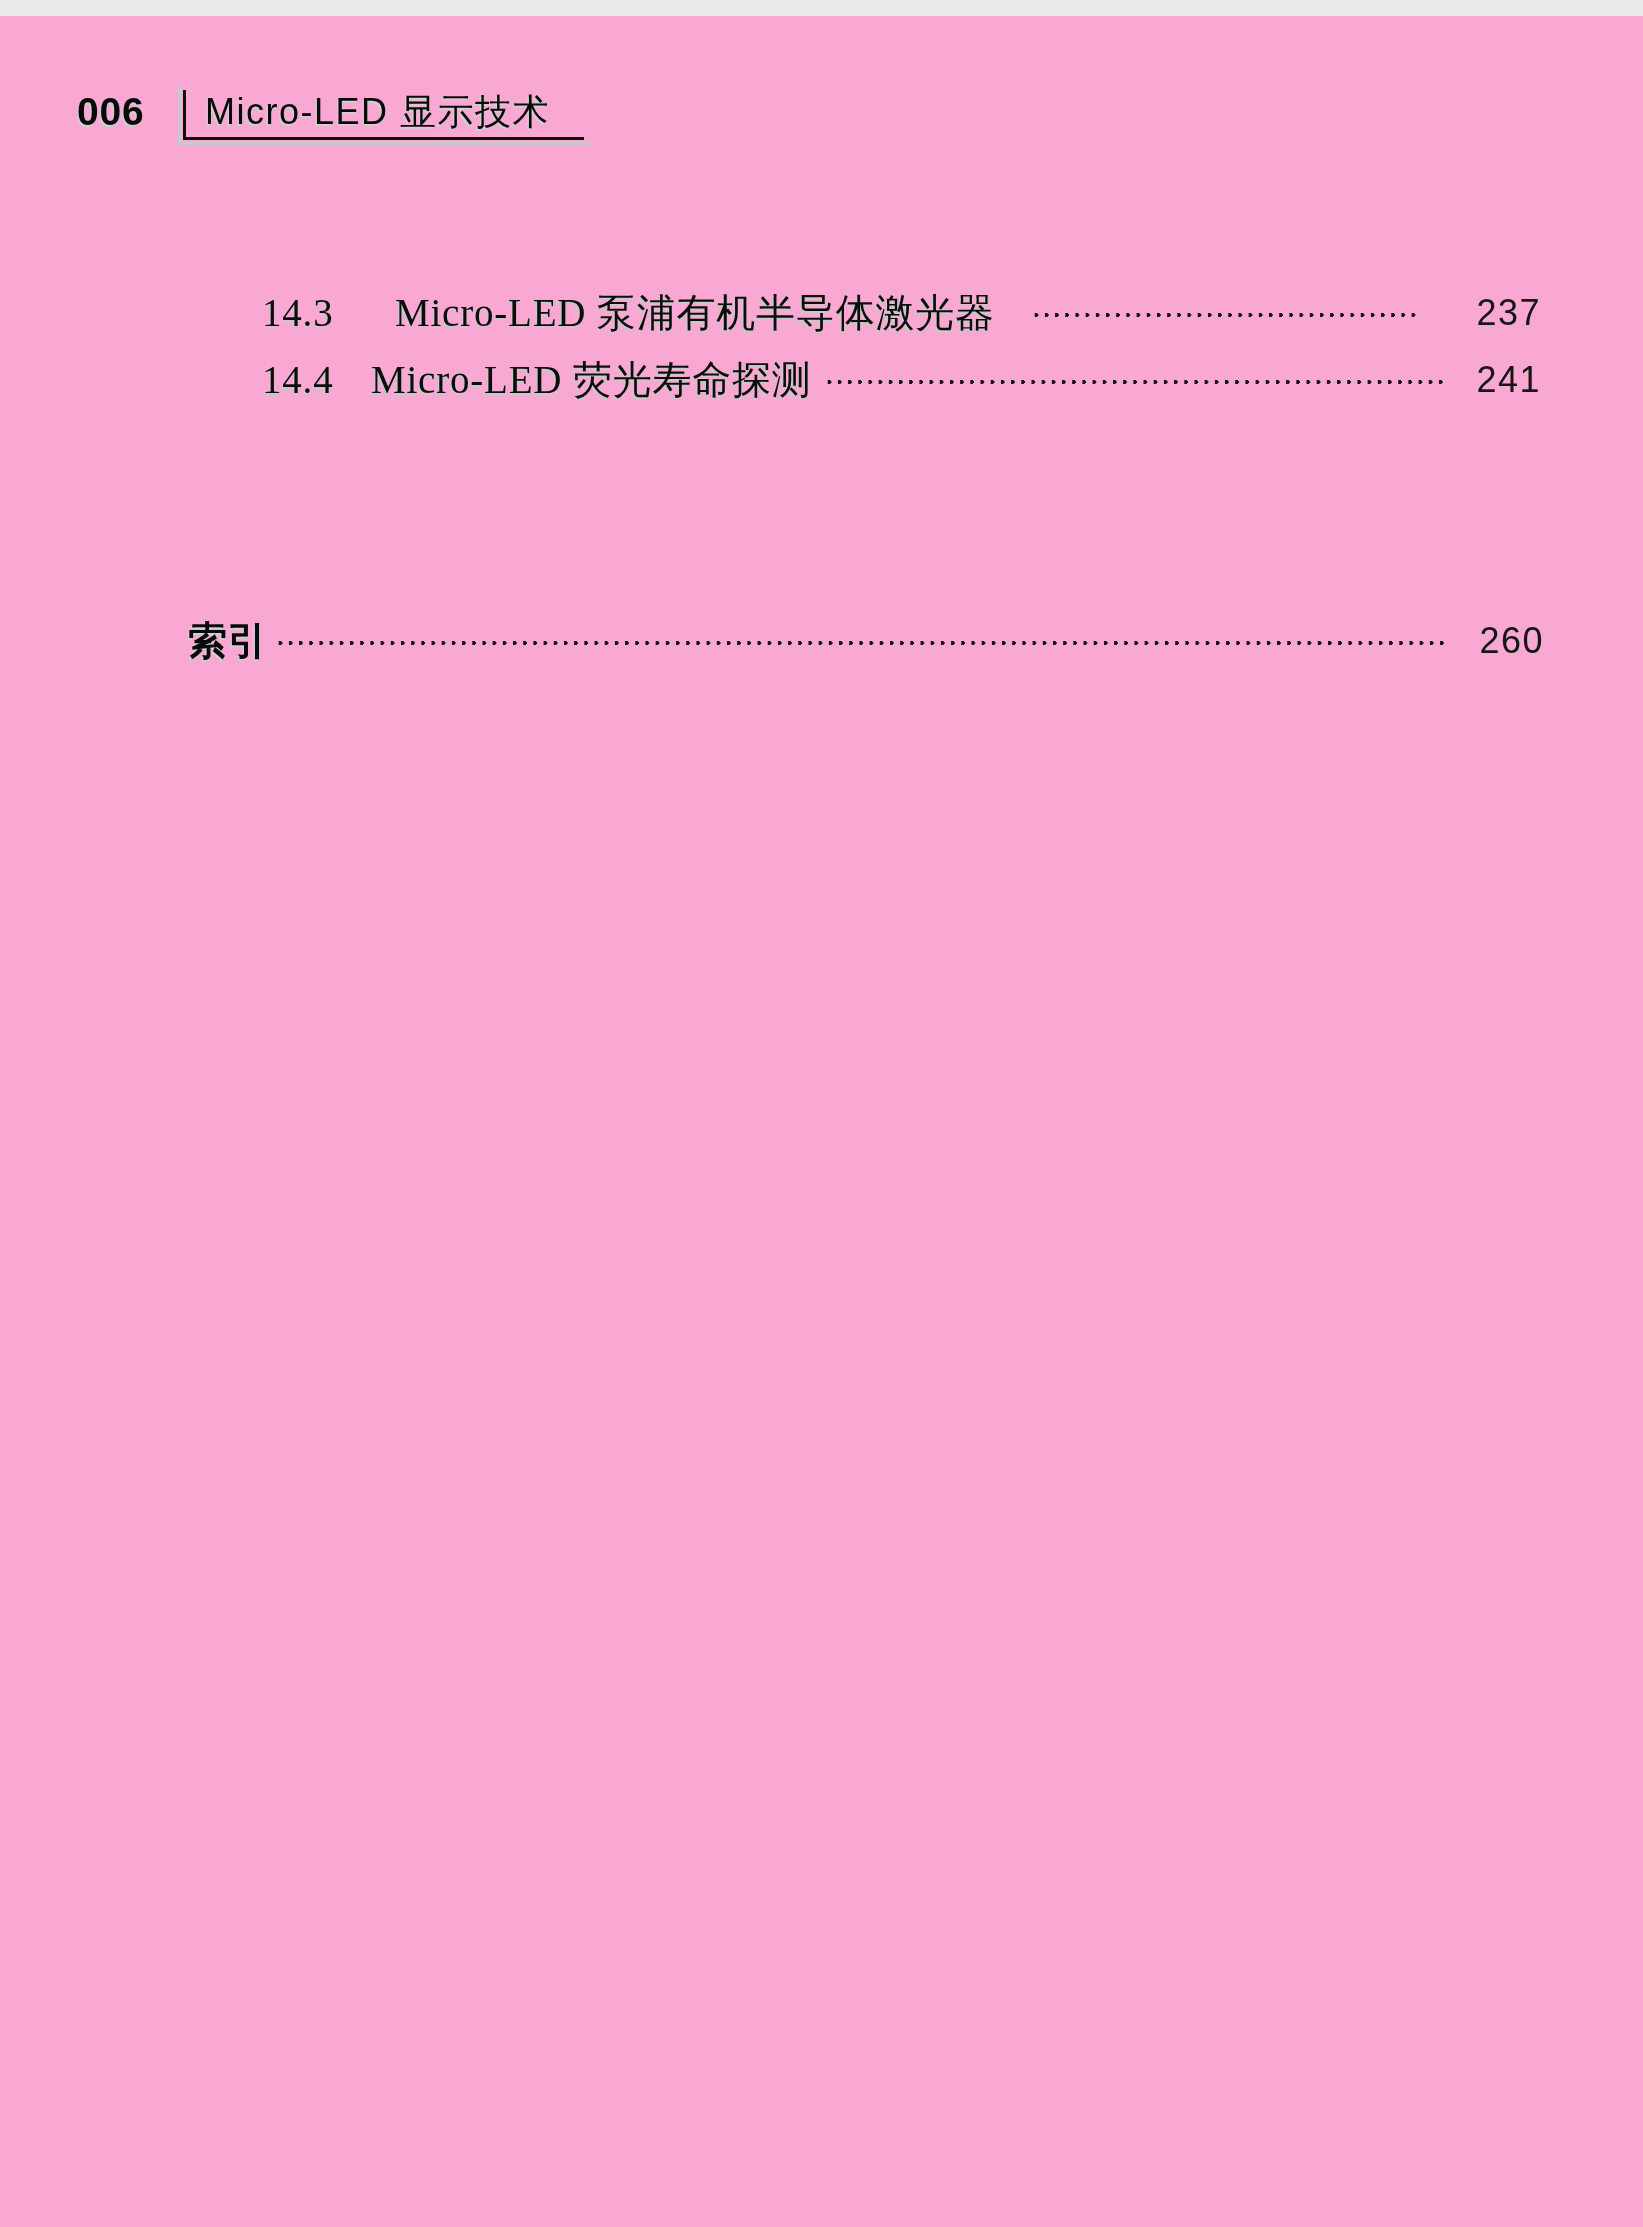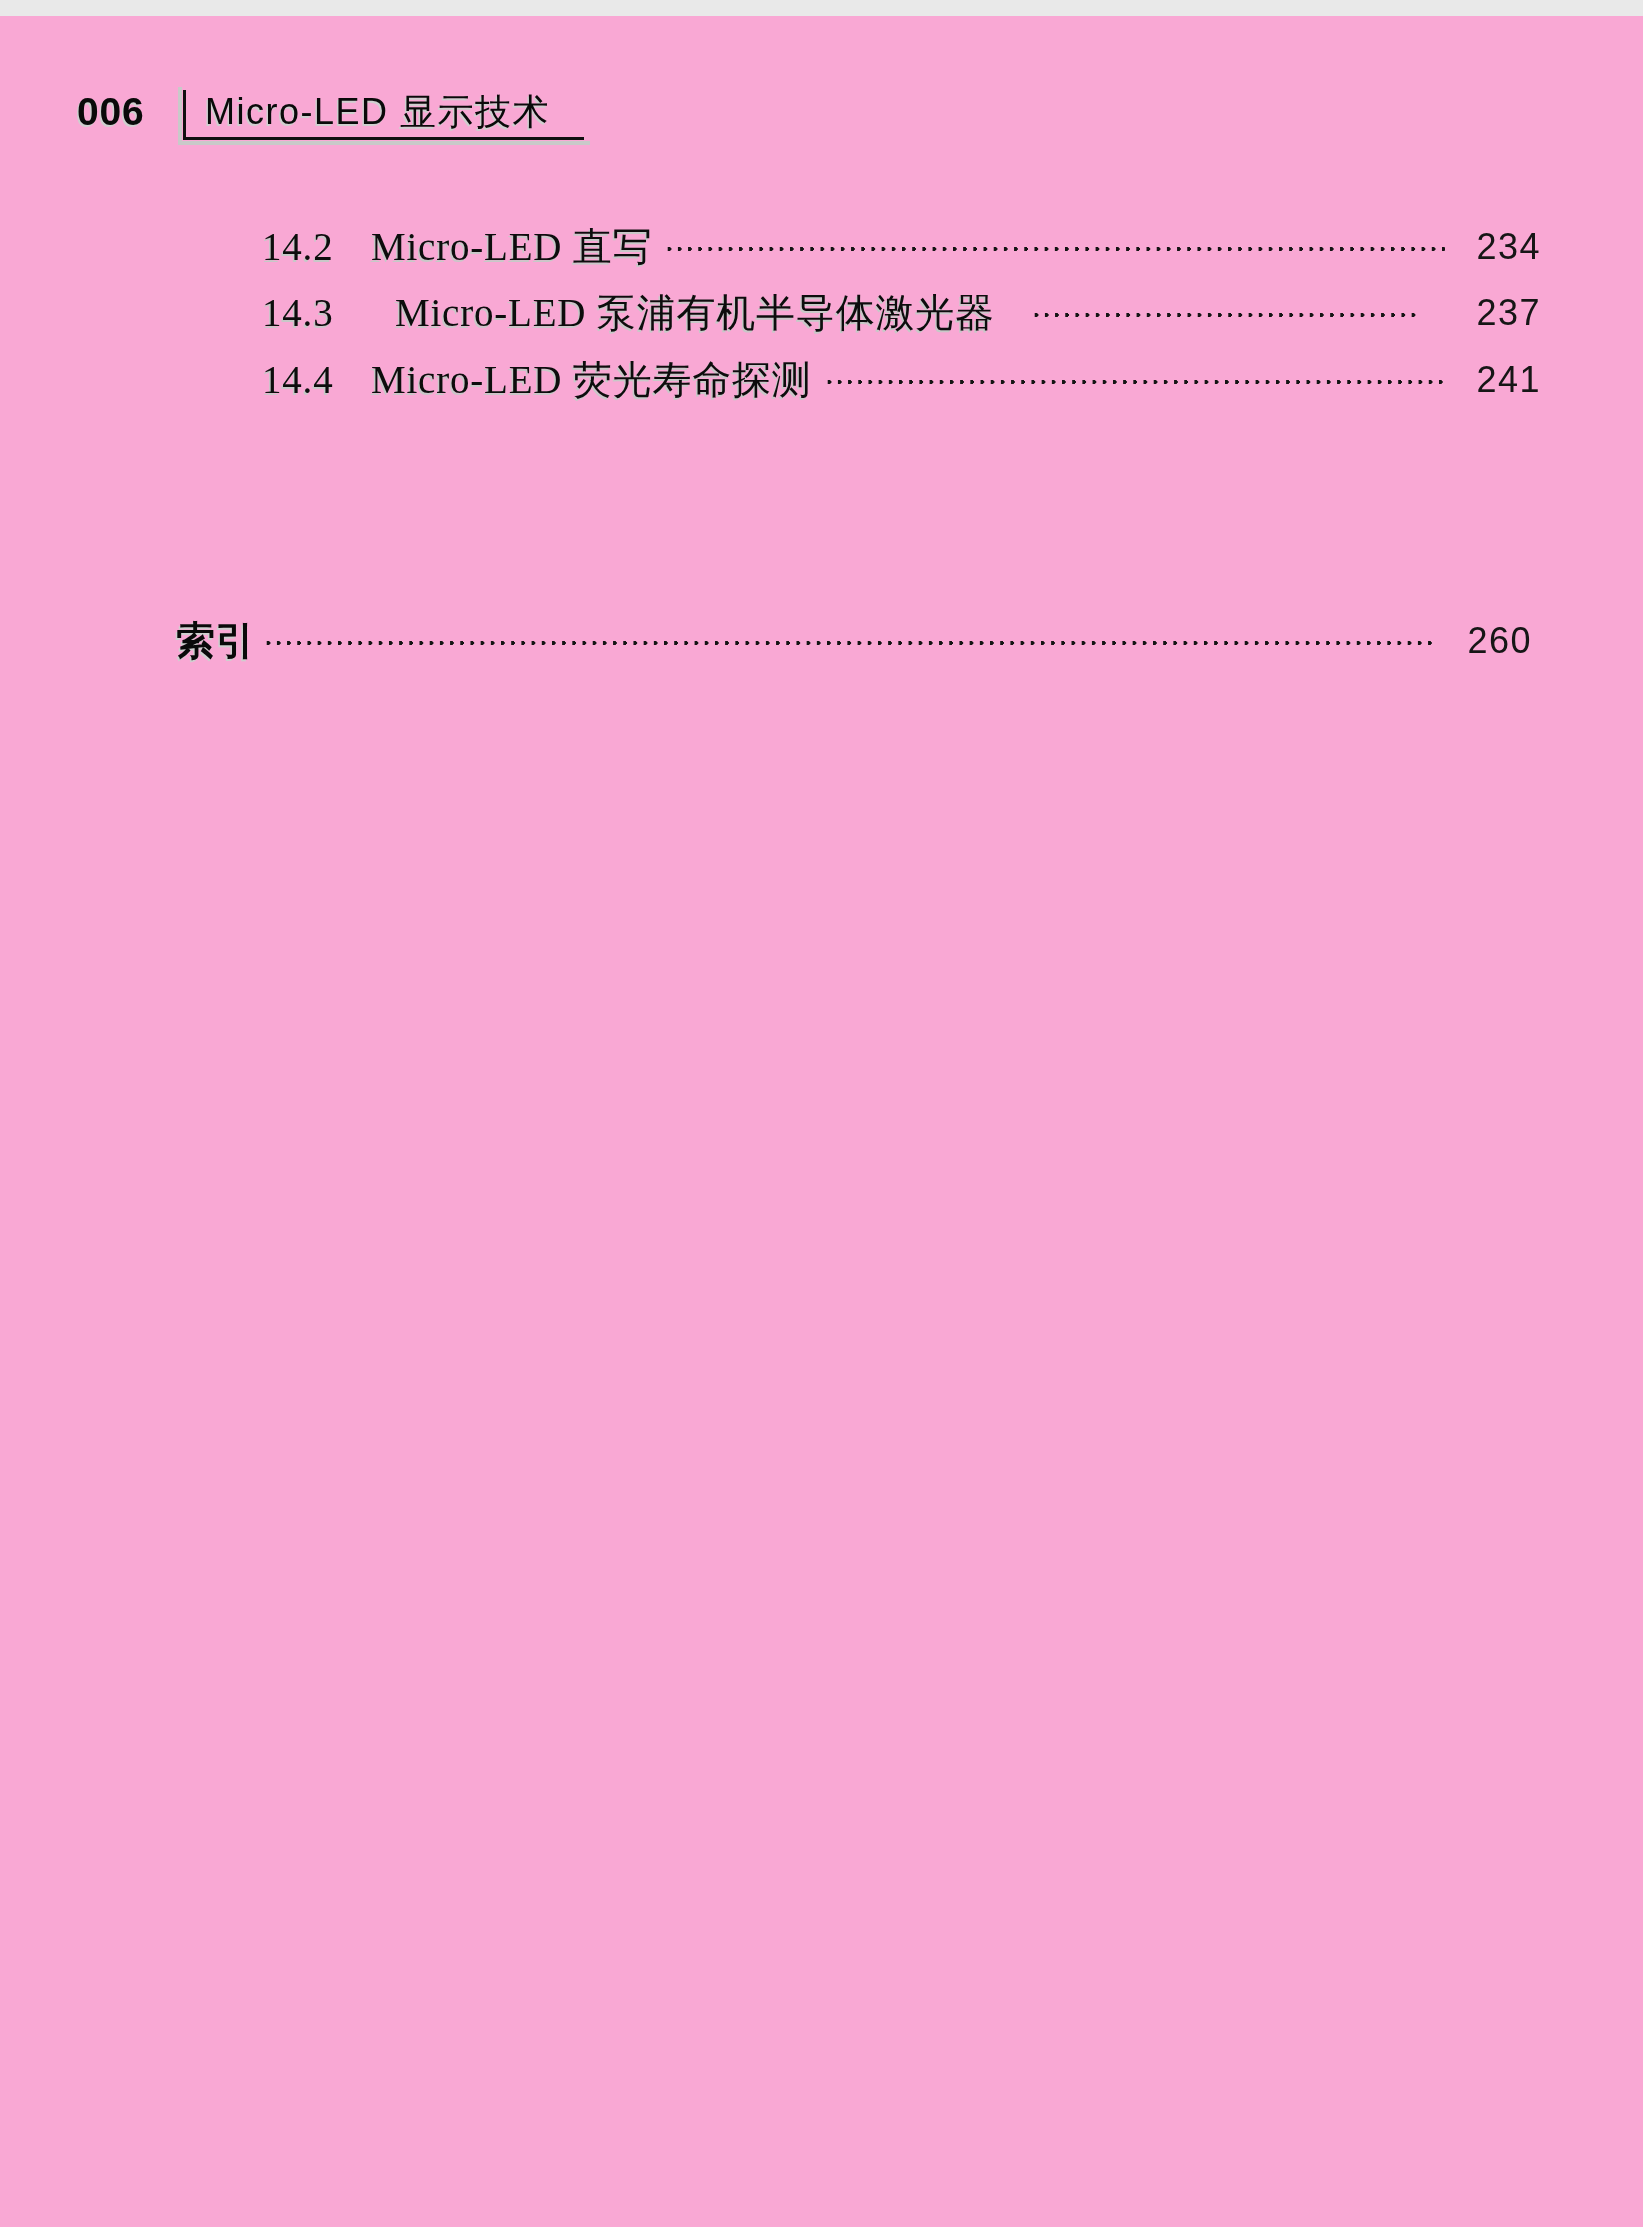--- a/index.html
+++ b/index.html
@@ -53,21 +53,21 @@
     flex:0 0 auto;min-width:73px;text-align:right;
     font-family:"Liberation Sans", sans-serif;
     font-size:36px;font-weight:400;color:#161616;
     letter-spacing:1.5px;text-shadow:none;
   }
   .row-1{top:197px;} .row-2{top:263px;gap:24px;} .row-3{top:330px;}
   .row-4{top:397px;} .row-5{top:464px;}
 
   
   .index-row{
-    position:absolute;left:176px;top:591px;width:1356px;height:67px;
+    position:absolute;left:188px;top:591px;width:1356px;height:67px;
     display:flex;align-items:center;font-size:39px;line-height:1;justify-content:space-between;
   }
   .index-label{
     flex:0 0 auto;
     font-family:"Liberation Sans", sans-serif;
     font-weight:700;font-size:39px;color:#0a0a0a;
     letter-spacing:0.8px;text-shadow:-1.5px 1.5px 0 #cfcfcf;
   }
   .index-row .leader{margin-left:7.6px;}
 </style>
@@ -76,26 +76,20 @@
 
 <div id="page">
 
   <div class="folio">006</div>
   <div class="hdr-rule-v-shadow"></div>
   <div class="hdr-rule-h-shadow"></div>
   <div class="hdr-rule-v"></div>
   <div class="hdr-rule-h"></div>
   <div class="book-title">Micro-LED 显示技术</div>
 
-  <div class="toc-row row-1">
-    <span class="toc-num">14.2</span>
-    <span class="toc-title">Micro-LED 直写</span>
-    <span class="leader"></span>
-    <span class="toc-page">234</span>
-  </div>
 
   <div class="toc-row row-2">
     <span class="toc-num">14.3</span>
     <span class="toc-title">Micro-LED 泵浦有机半导体激光器</span>
     <span class="leader"></span>
     <span class="toc-page">237</span>
   </div>
 
   <div class="toc-row row-3">
     <span class="toc-num">14.4</span>

